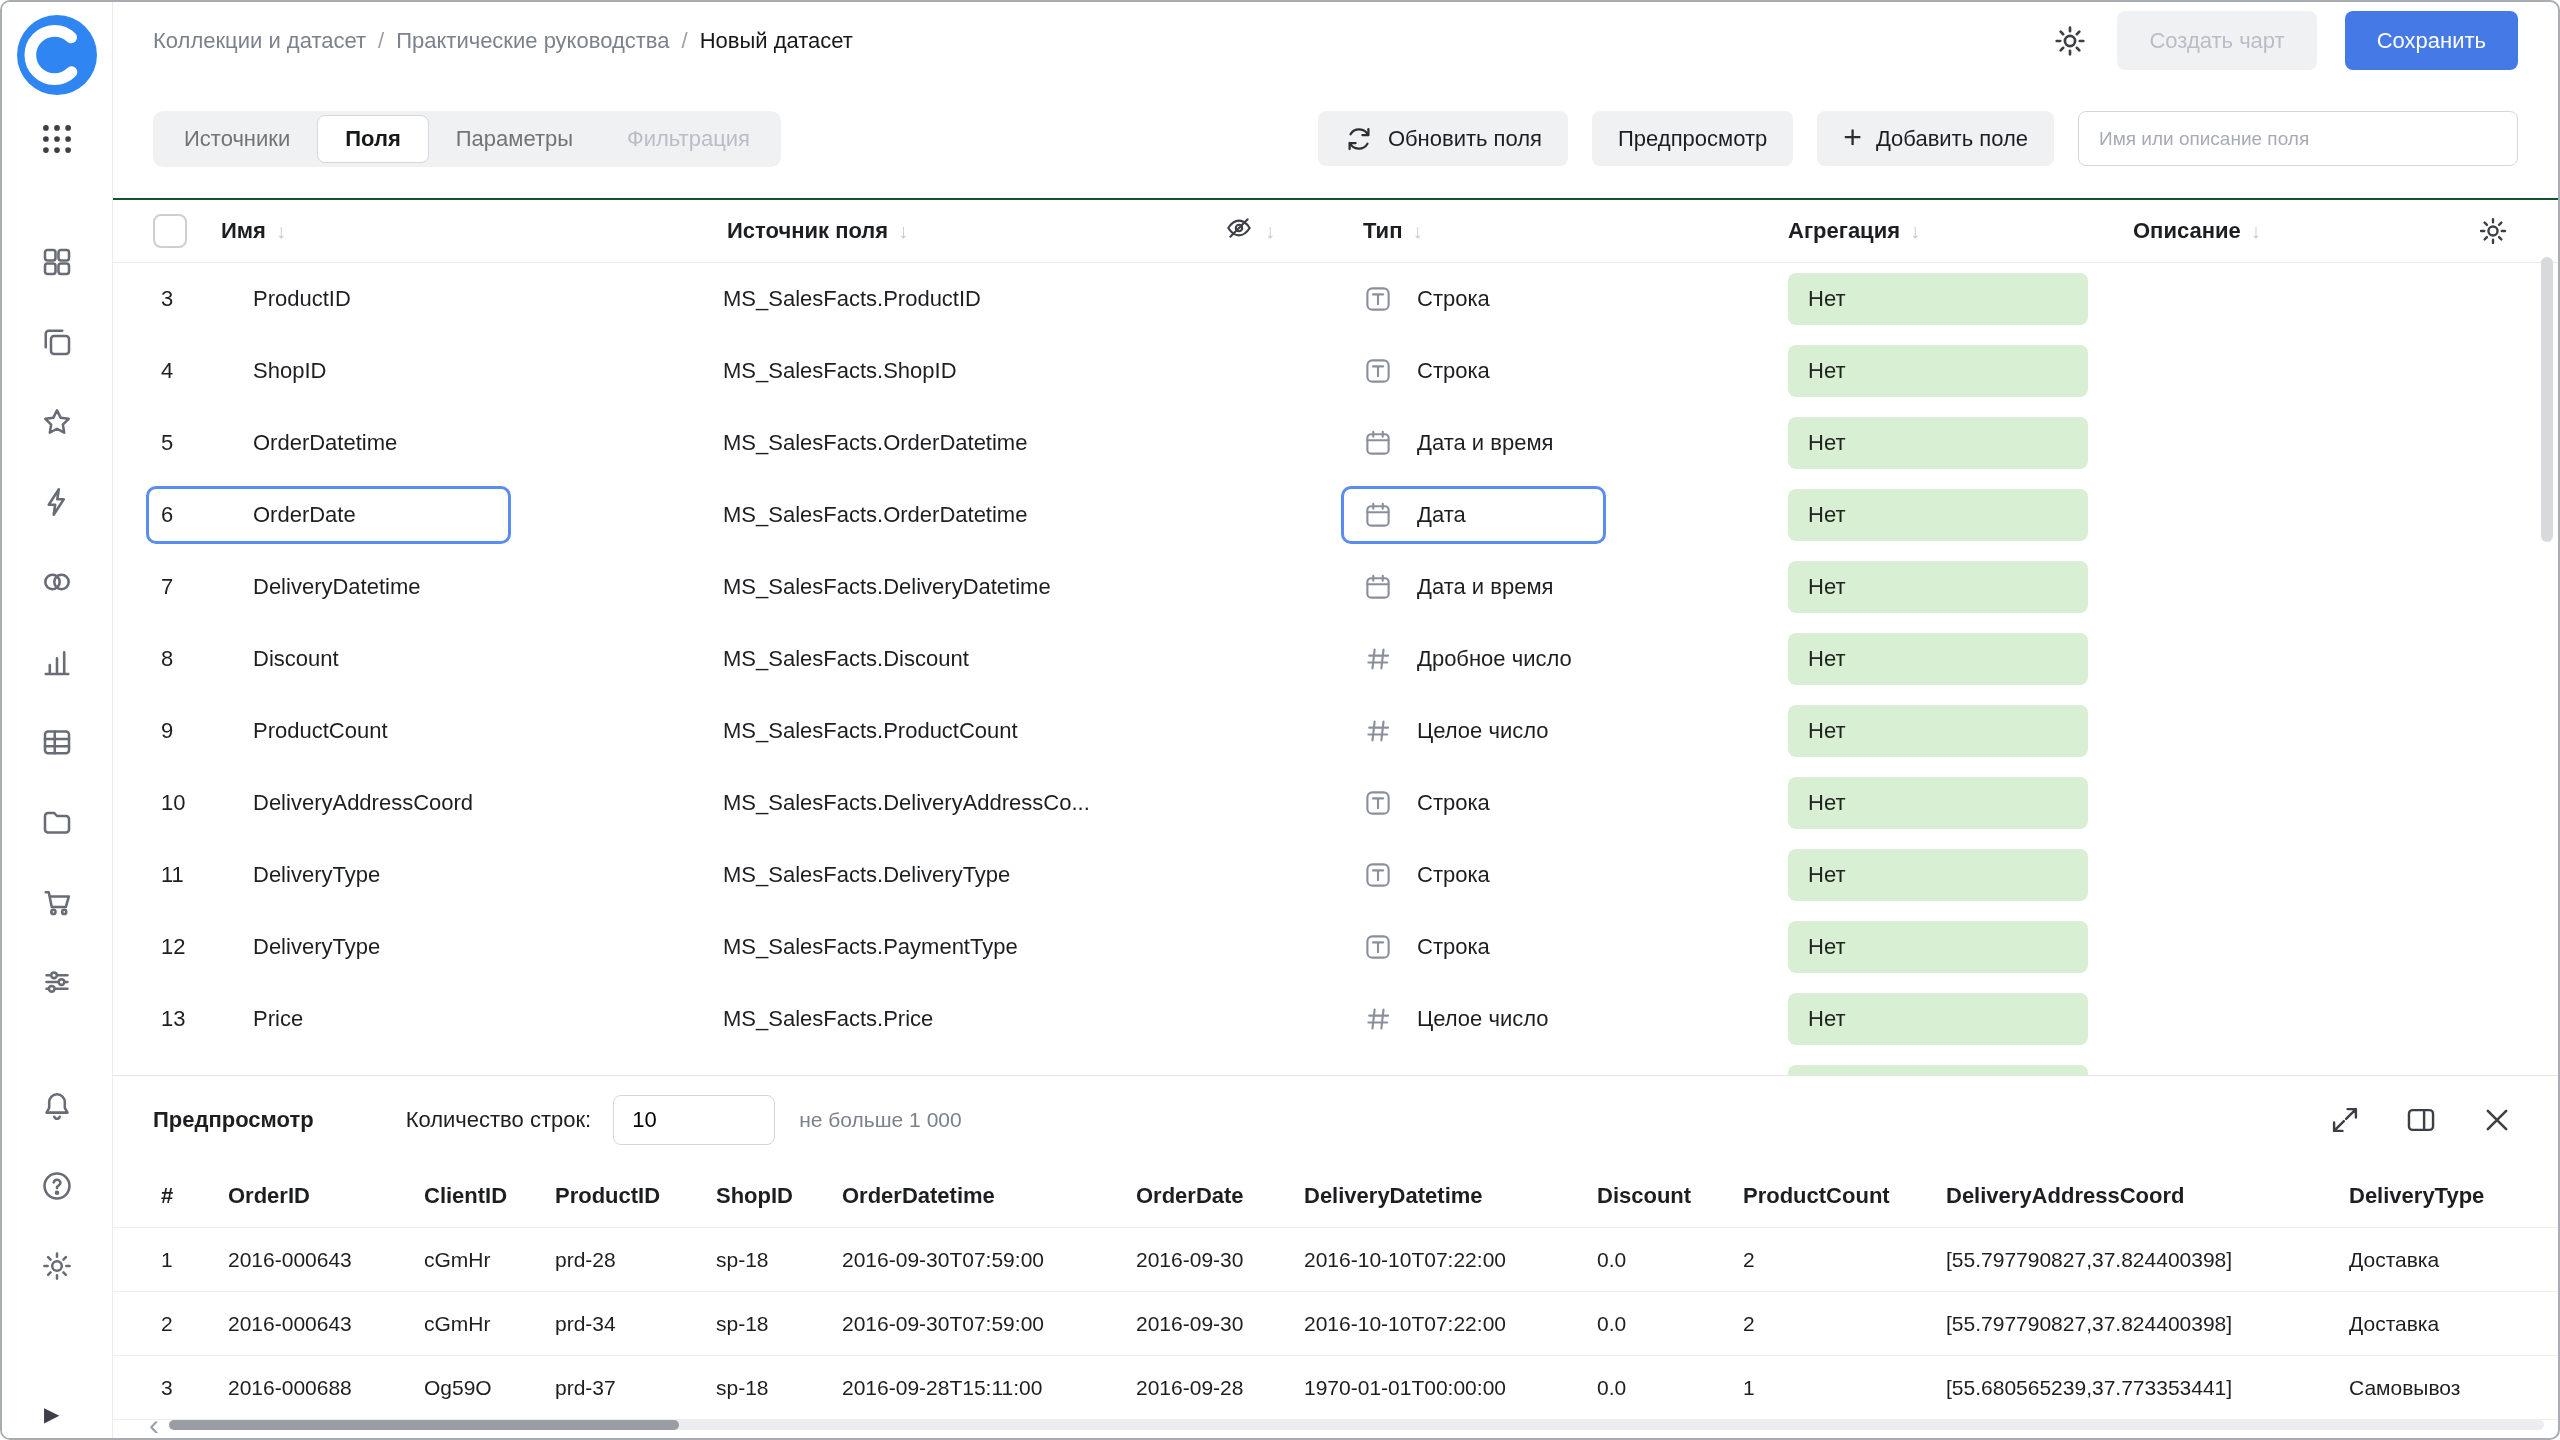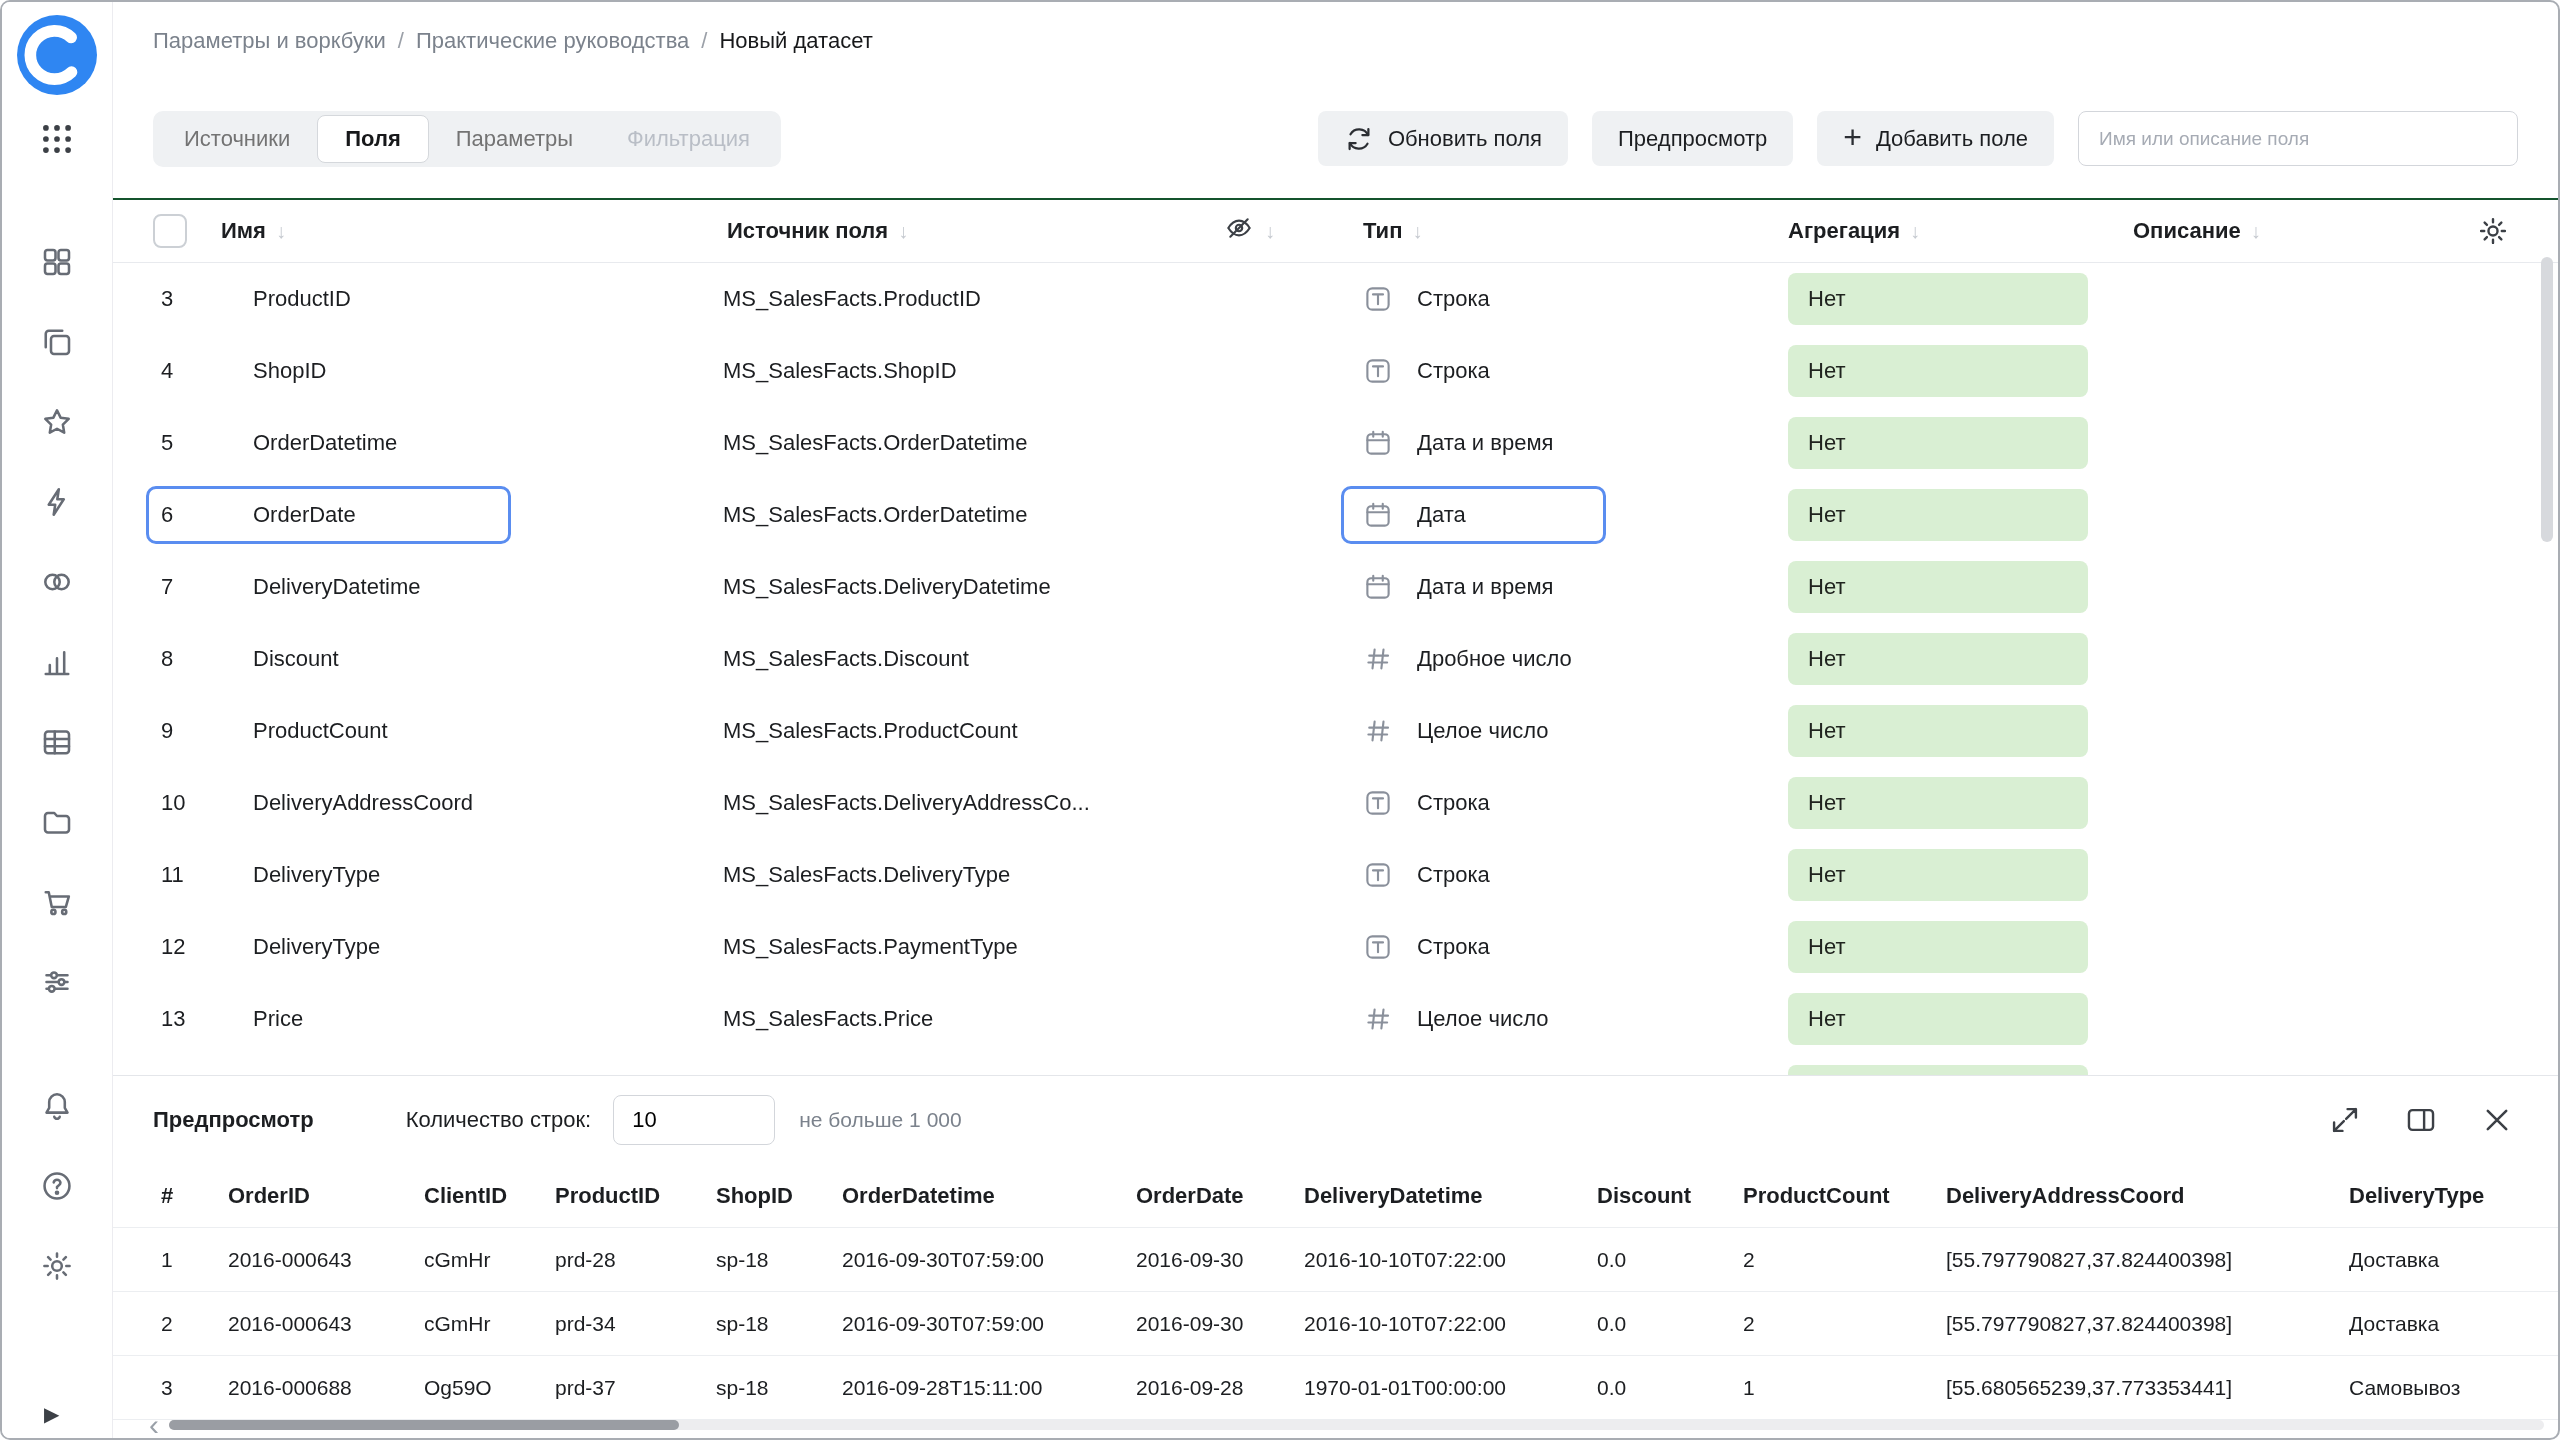--- a/index.html
+++ b/index.html
@@ -179,26 +179,36 @@
             <path d="M12 3.6v2.2M12 18.2v2.2M3.6 12h2.2M18.2 12h2.2M6.1 6.1l1.6 1.6M16.3 16.3l1.6 1.6M17.9 6.1l-1.6 1.6M7.7 16.3l-1.6 1.6"></path>
           </svg></span>
       </div>
     <div class="expand">▶</div>
   </aside>
 
   <main class="main">
 
     <header class="topbar">
       <div class="breadcrumb" id="breadcrumb">
-          <span class="crumb">Параметры и воркбуки</span>
+          <span class="crumb">Коллекции и датасет</span>
           <span class="sep">/</span>
           <span class="crumb">Практические руководства</span>
           <span class="sep">/</span>
           <span class="crumb current">Новый датасет</span>
         </div>
+      <div class="topbar-right">
+        <span class="icon-btn">
+          <svg viewBox="0 0 24 24" width="38" height="38" fill="none" stroke="#3c4046" stroke-width="1.7" stroke-linecap="round">
+            <circle cx="12" cy="12" r="3.2"></circle>
+            <path d="M12 3.6v2.2M12 18.2v2.2M3.6 12h2.2M18.2 12h2.2M6.1 6.1l1.6 1.6M16.3 16.3l1.6 1.6M17.9 6.1l-1.6 1.6M7.7 16.3l-1.6 1.6"></path>
+          </svg>
+        </span>
+        <button class="btn btn-disabled">Создать чарт</button>
+        <button class="btn btn-primary">Сохранить</button>
+      </div>
     </header>
 
     <div class="toolbar-row">
       <div class="tabs" id="tabs">
           <div class="tab">Источники</div>
           <div class="tab active">Поля</div>
           <div class="tab">Параметры</div>
           <div class="tab disabled">Фильтрация</div>
         </div>
       <div class="toolbar-right">

